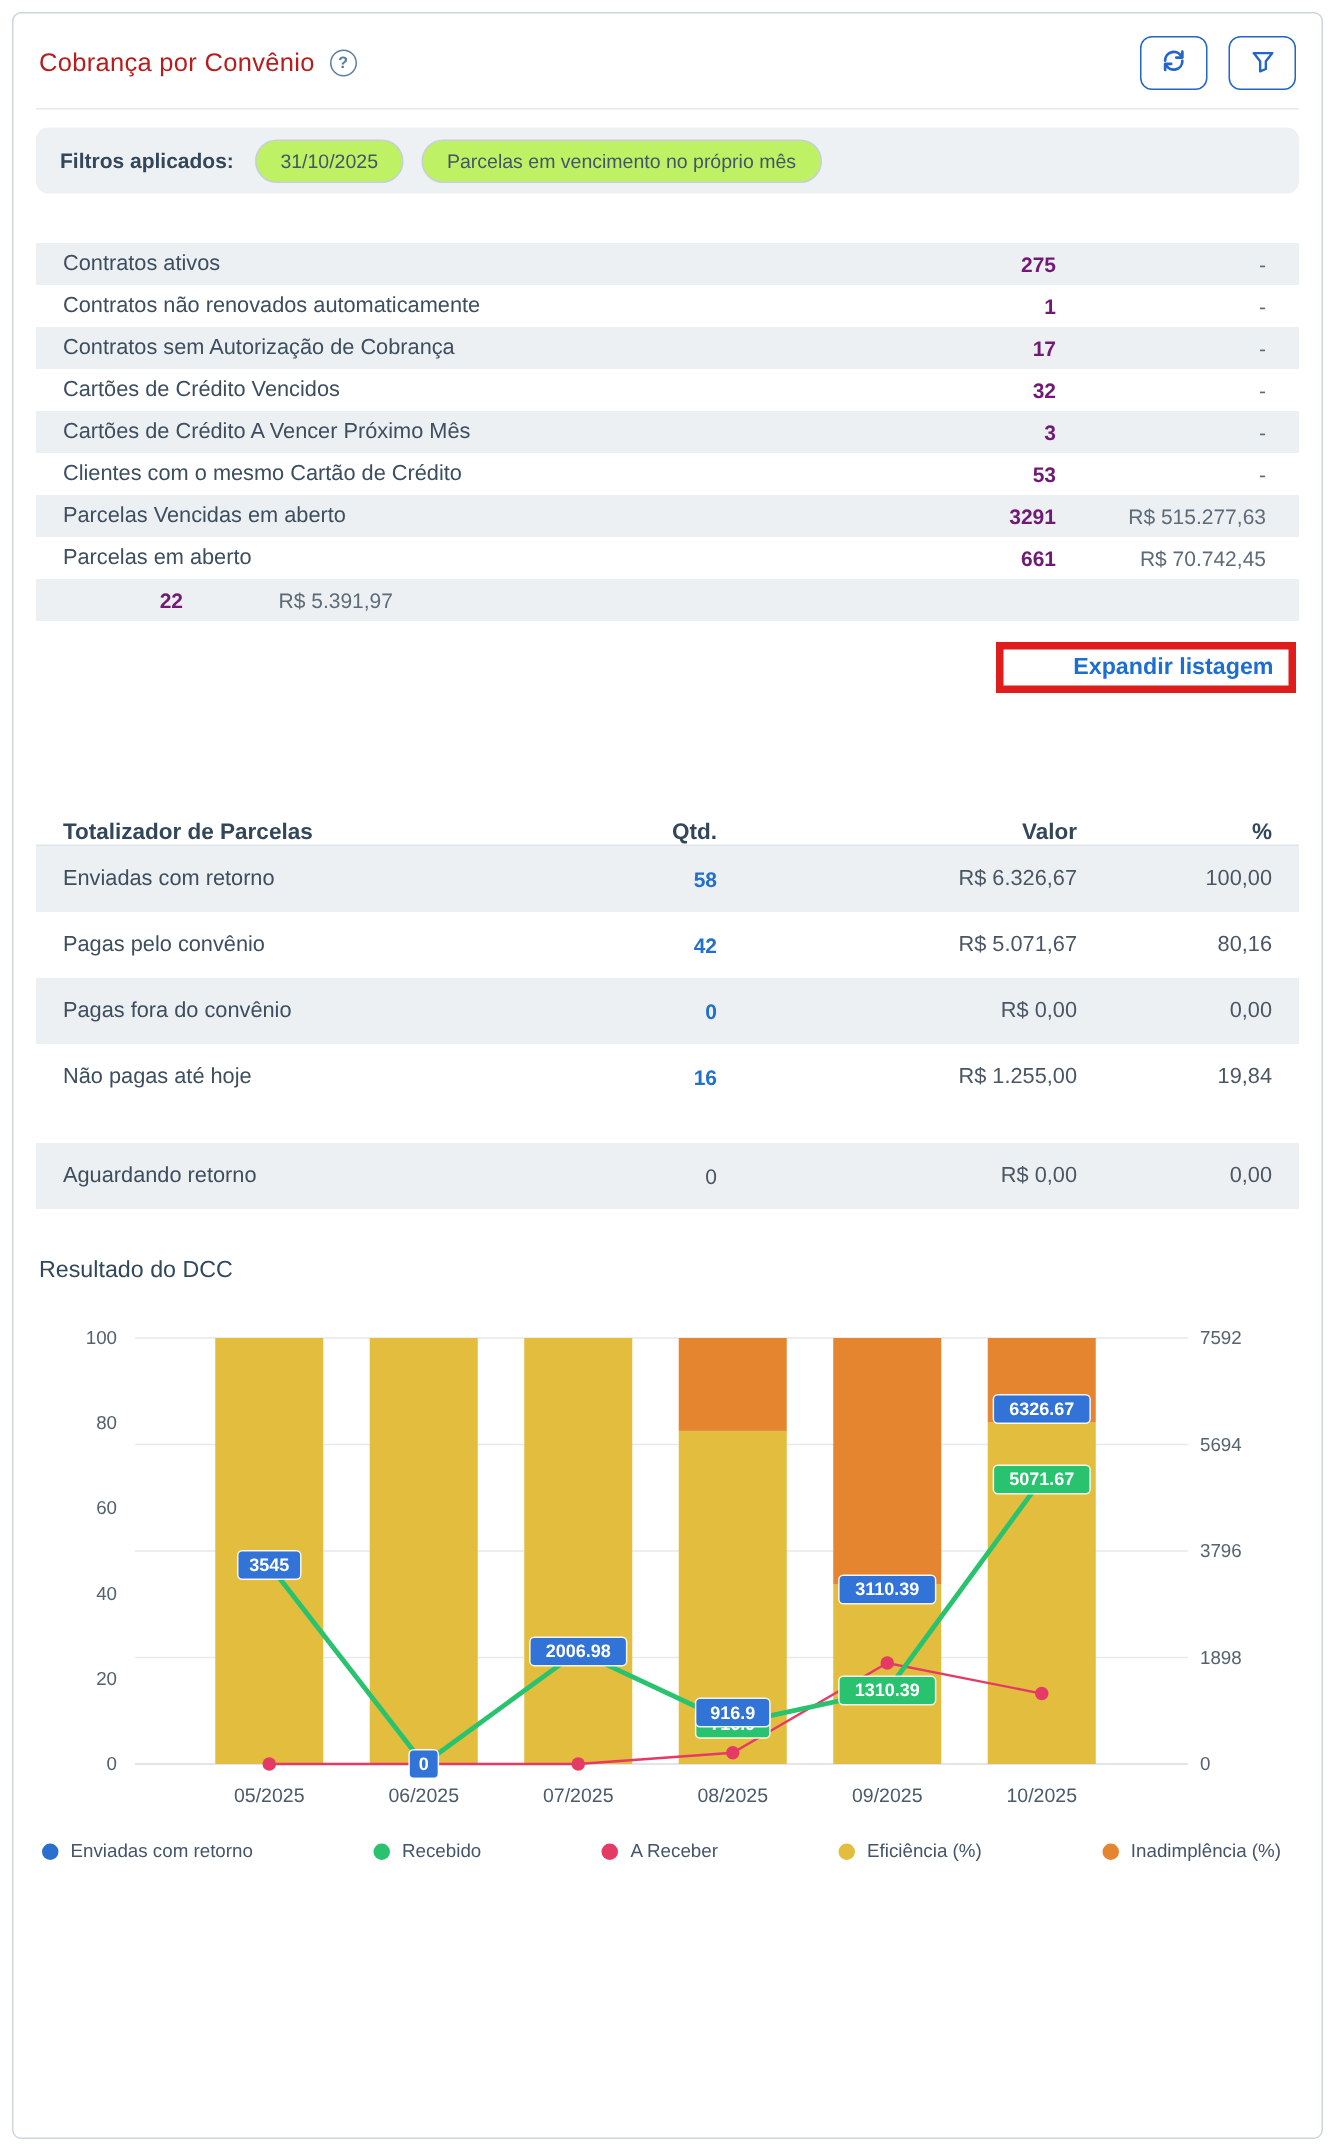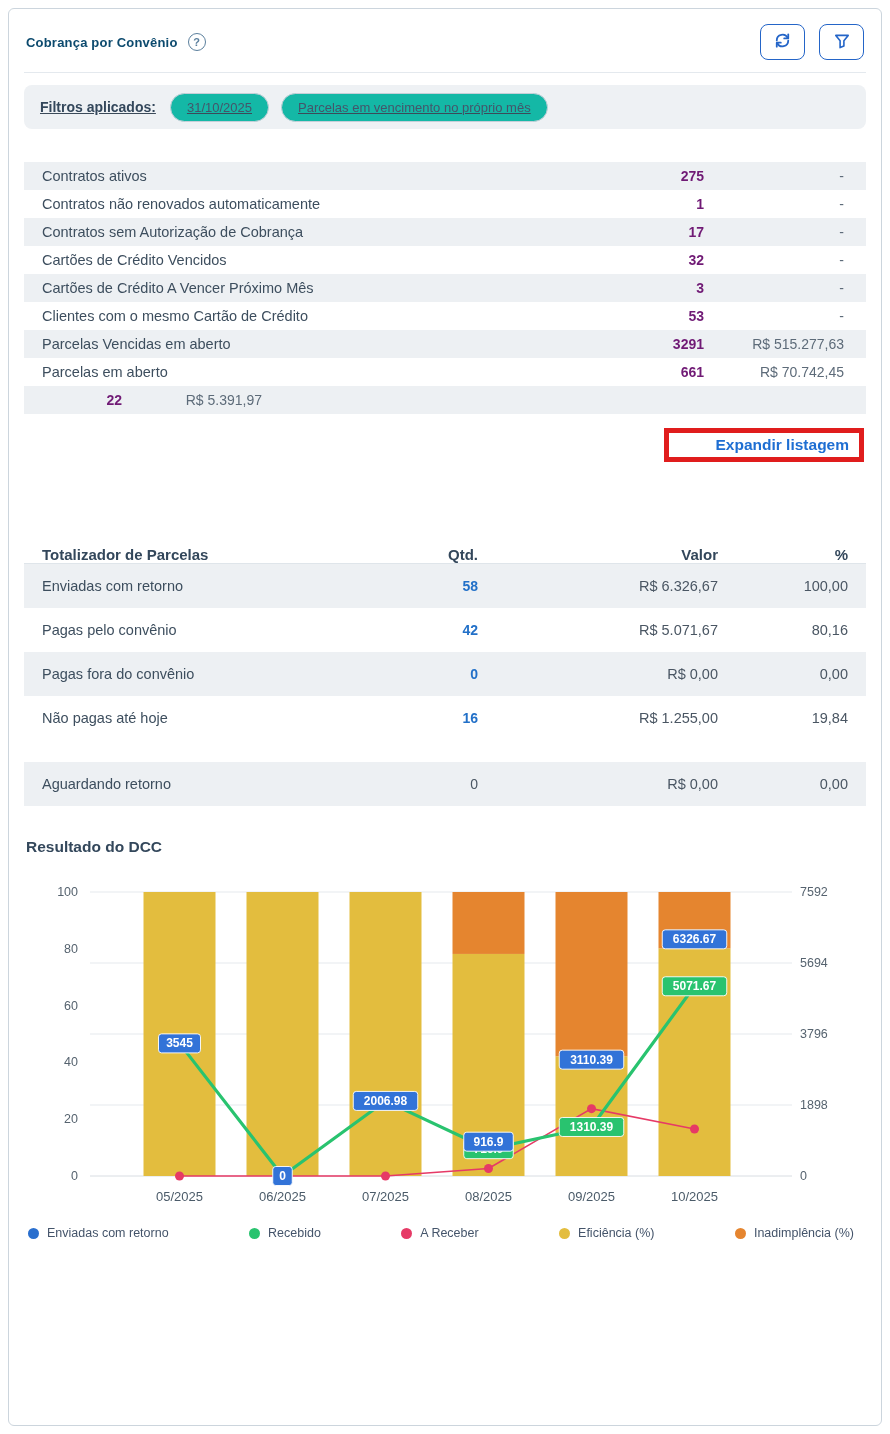--- a/index.html
+++ b/index.html
@@ -2,29 +2,29 @@
 <html><head>
 <meta charset="utf-8">
 <style>
   * { margin:0; padding:0; box-sizing:border-box; }
   html,body { width:890px; height:1434px; background:#ffffff; font-family:"Liberation Sans",sans-serif; color:#3b4a59; }
   body { position:relative; overflow:hidden; }
   .card { position:absolute; left:8px; top:8px; width:874px; height:1418px; border:1px solid #ccd5dd; border-radius:6px; background:#fff; padding:0 15px; }
 
   .card-header { display:flex; align-items:center; justify-content:space-between; padding:15px 2px 12px 2px; border-bottom:1px solid #e4e9ee; }
   .title-wrap { display:flex; align-items:center; gap:10px; }
-  h1 { font-size:13px; font-weight:bold; color:#0c4a6e; letter-spacing:.2px; }
+  h1 { font-size:17px; font-weight:normal; color:#b91c1c; letter-spacing:.2px; }
   .help { width:18px; height:18px; border:1.6px solid #5b7f9d; border-radius:50%; color:#5b7f9d; font-size:11px; font-weight:bold; display:inline-flex; align-items:center; justify-content:center; cursor:pointer; }
   .header-actions { display:flex; }
   .icon-btn { width:45px; height:36px; border:1.4px solid #2465c8; border-radius:8px; background:#fff; display:inline-flex; align-items:center; justify-content:center; cursor:pointer; margin-left:14px; }
 
-  .filters { margin-top:12px; background:#eef1f4; border-radius:8px; padding:0 16px; display:flex; align-items:center; gap:14px; height:44px;text-decoration:underline; }
+  .filters { margin-top:12px; background:#eef1f4; border-radius:8px; padding:0 16px; display:flex; align-items:center; gap:14px; height:44px; }
   .filters-label { font-weight:bold; color:#33475b; font-size:14px; white-space:nowrap; }
   .chips { display:flex; gap:12px; }
-  .chip { border:1px solid #c6cfd8; border-radius:999px; background:#14b8a6; padding:6px 16px; font-size:13px; color:#44556a; white-space:nowrap; cursor:pointer; }
+  .chip { border:1px solid #c6cfd8; border-radius:999px; background:#bef264; padding:6px 16px; font-size:13px; color:#44556a; white-space:nowrap; cursor:pointer; }
 
   .summary { margin-top:33px; }
   .srow { display:flex; align-items:center; height:28px; padding:0 22px 0 18px; font-size:14.5px; }
   .srow:nth-child(odd) { background:#edf0f3; }
   .srow .lbl { flex:1; color:#3d4e5e; }
   .srow .cnt { width:80px; text-align:right; font-weight:bold; color:#701a75; font-size:14px; cursor:pointer; }
   .srow .val { width:140px; text-align:right; color:#5d6b79; font-size:14px; }
 
   .expand-row { display:flex; justify-content:flex-end; margin-top:14px; padding-right:2px; }
   .red-box { border:5px solid #e01d1d; padding:3px 10px; display:inline-block; }
@@ -36,21 +36,21 @@
   .c-qtd { width:70px; text-align:right; }
   .c-valor { width:240px; text-align:right; }
   .c-pct { width:130px; text-align:right; }
   .trow { display:flex; align-items:center; height:44px; padding:0 18px; font-size:14.5px; color:#3d4e5e; }
   .trow.shaded { background:#edf0f3; }
   .trow .c-qtd.qlink { font-weight:bold; color:#2270c8; font-size:14px; cursor:pointer; }
   .trow .c-qtd.qplain { color:#4a5663; font-size:14px; }
   .trow .c-valor, .trow .c-pct { color:#4a5663; font-size:14.5px; }
   .gap { height:22px; }
 
-  .chart-title { margin-top:32px; font-size:15.5px; font-weight:bold; color:#33475b; padding-left:2px; }
+  .chart-title { margin-top:32px; font-size:15.5px; font-weight:normal; color:#33475b; padding-left:2px; }
   .chart-wrap { margin-top:24px; }
   svg text.axis { font-size:12.5px; fill:#56636f; font-family:"Liberation Sans",sans-serif; }
   svg text.xlab { font-size:13px; fill:#4b5b69; font-family:"Liberation Sans",sans-serif; }
   svg text.dlabel { font-size:12px; font-weight:bold; fill:#ffffff; font-family:"Liberation Sans",sans-serif; }
 
   .legend { display:flex; justify-content:space-between; padding:8px 12px 0 4px; }
   .legend-item { display:flex; align-items:center; gap:8px; font-size:12.5px; color:#44546a; cursor:pointer; }
   .legend-dot { width:11px; height:11px; border-radius:50%; flex:0 0 auto; }
 </style>
 </head>

